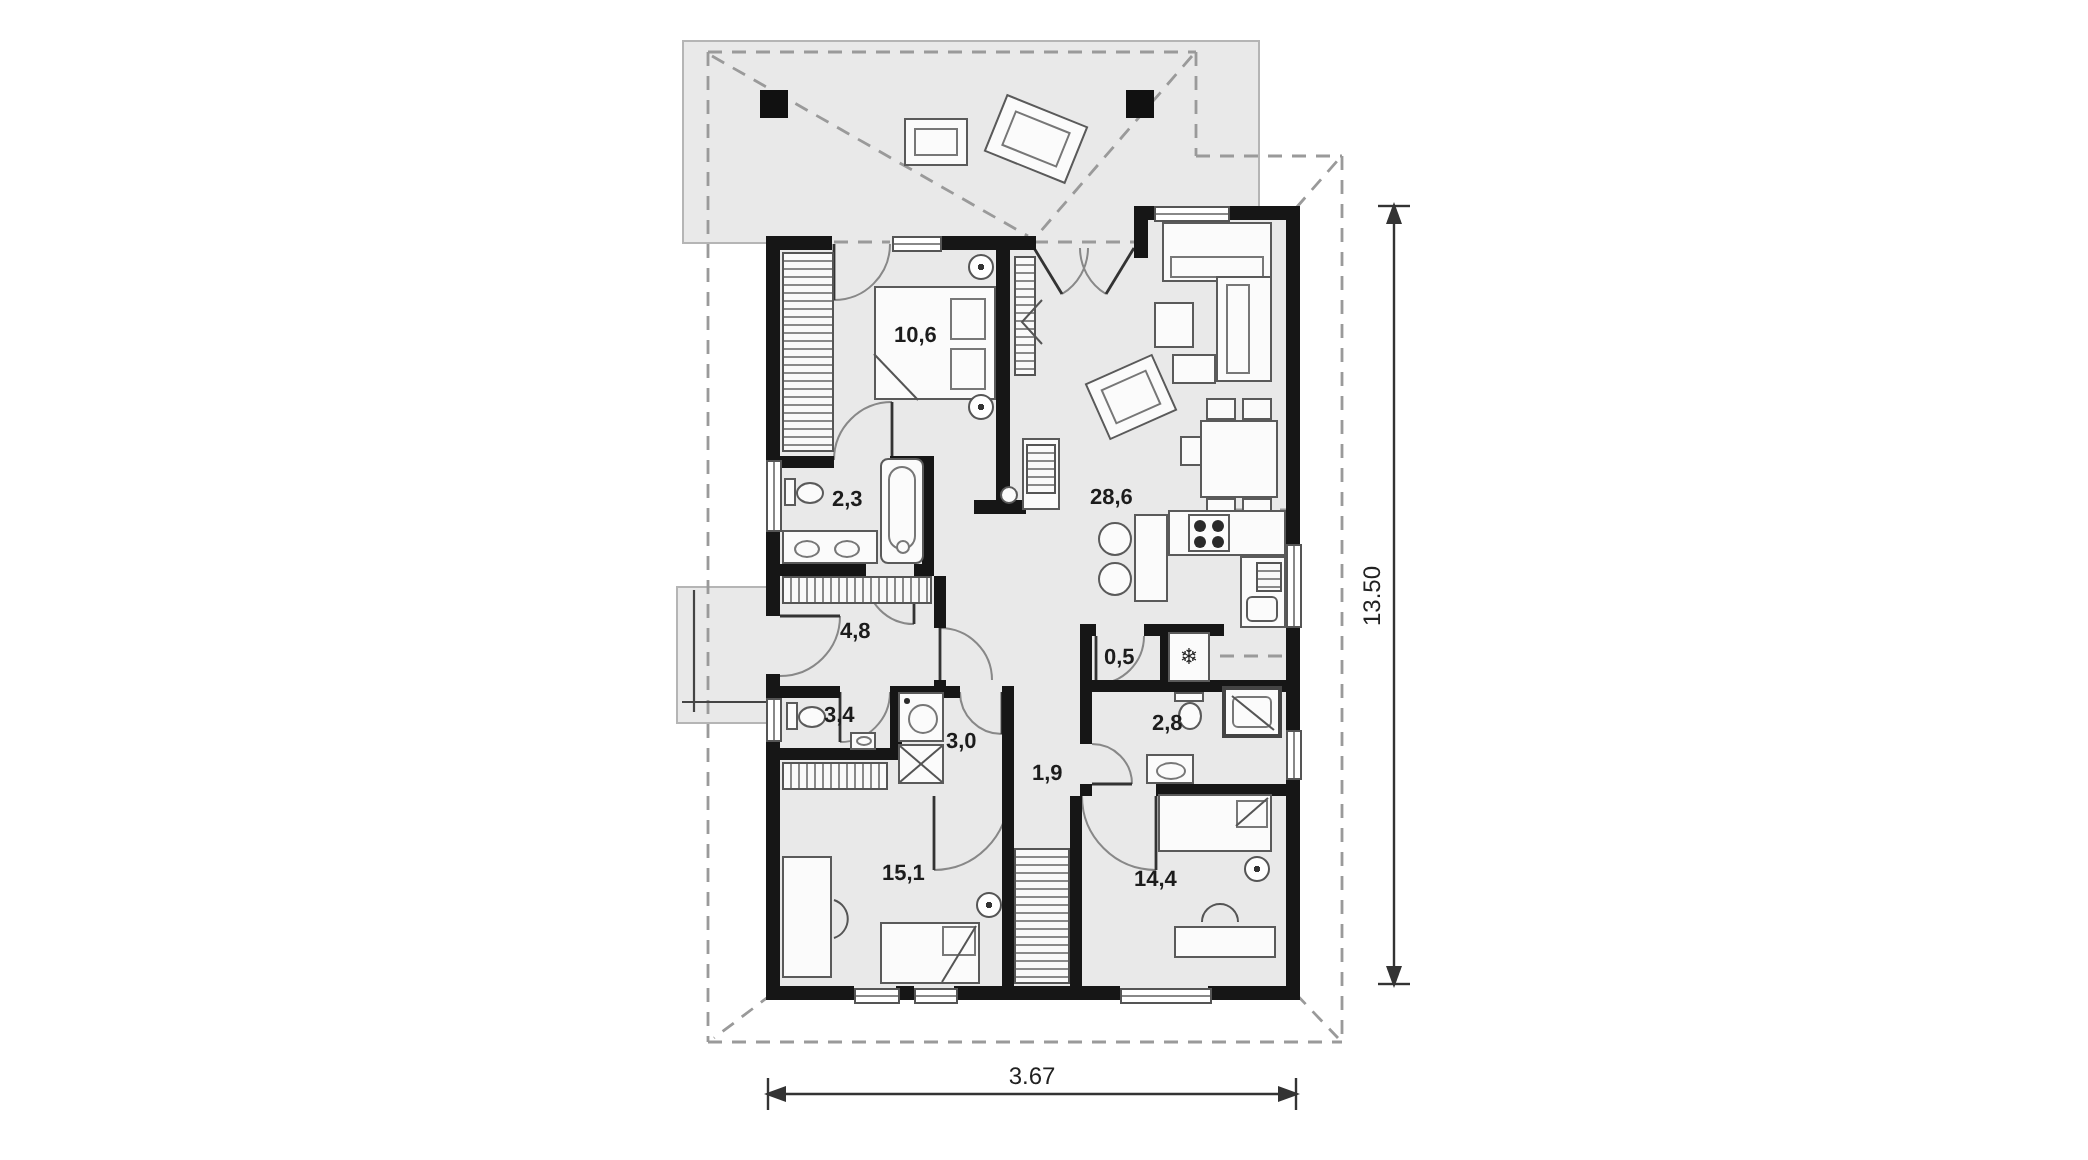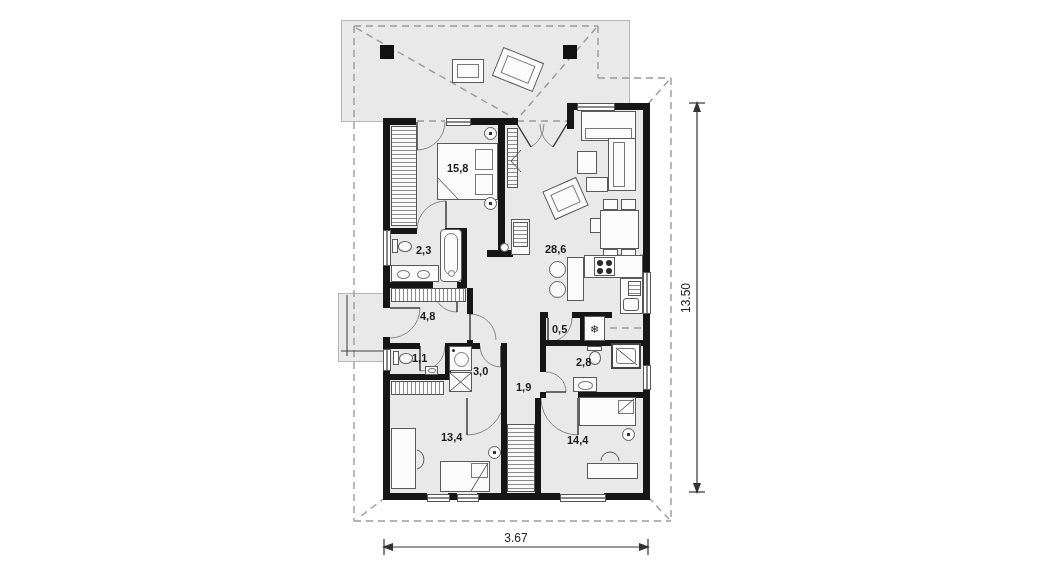--- a/index.html
+++ b/index.html
@@ -267,28 +267,28 @@
         <path d="M648 539 V555"></path>
     </g>
     <g fill="#333" stroke="none">
       <polygon points="697,101 693,112 701,112"></polygon>
       <polygon points="697,494 693,483 701,483"></polygon>
       <polygon points="382,547 393,543 393,551"></polygon>
       <polygon points="650,547 639,543 639,551"></polygon>
     </g>
   </svg>
 
-  <div class="lbl" style="left:447px;top:162px;">15,8</div>
+  <div class="lbl" style="left:447px;top:162px;">10,6</div>
   <div class="lbl" style="left:416px;top:244px;">2,3</div>
   <div class="lbl" style="left:420px;top:310px;">4,8</div>
-  <div class="lbl" style="left:412px;top:352px;">1,1</div>
+  <div class="lbl" style="left:412px;top:352px;">3,4</div>
   <div class="lbl" style="left:473px;top:365px;">3,0</div>
   <div class="lbl" style="left:552px;top:323px;">0,5</div>
   <div class="lbl" style="left:516px;top:381px;">1,9</div>
   <div class="lbl" style="left:576px;top:356px;">2,8</div>
   <div class="lbl" style="left:545px;top:243px;">28,6</div>
-  <div class="lbl" style="left:441px;top:431px;">13,4</div>
+  <div class="lbl" style="left:441px;top:431px;">15,1</div>
   <div class="lbl" style="left:567px;top:434px;">14,4</div>
 
   <div class="dim" style="left:664px;top:291px;width:44px;transform:rotate(-90deg);">13.50</div>
   <div class="dim" style="left:494px;top:531px;width:44px;">3.67</div>
 
 </div>
 
 </body></html>

